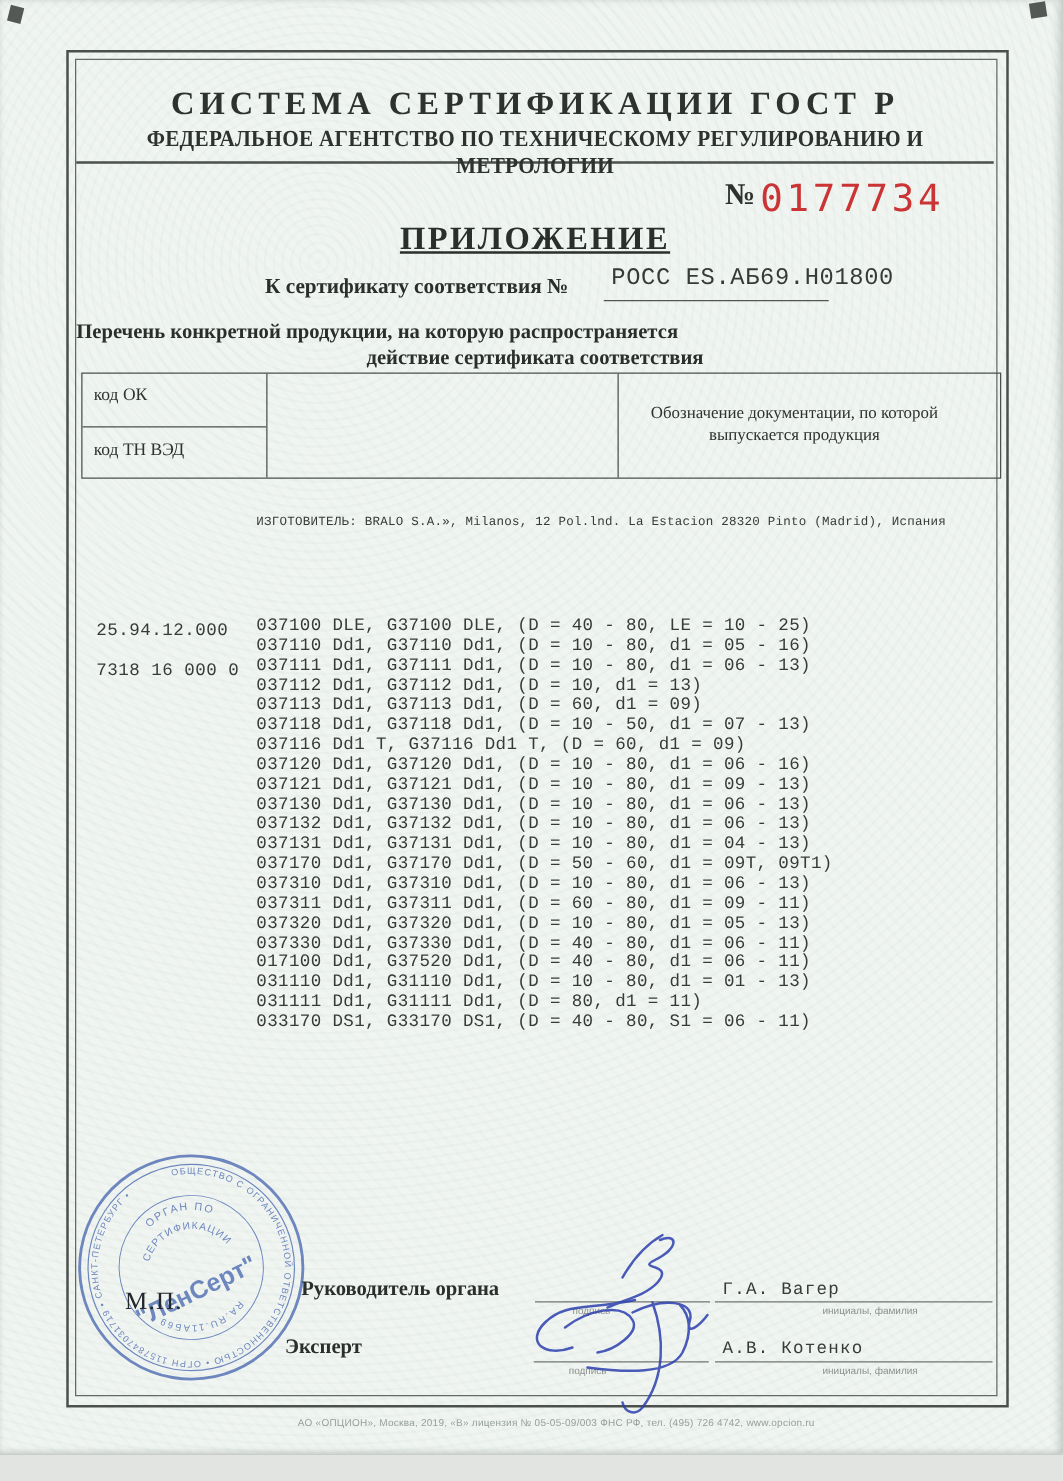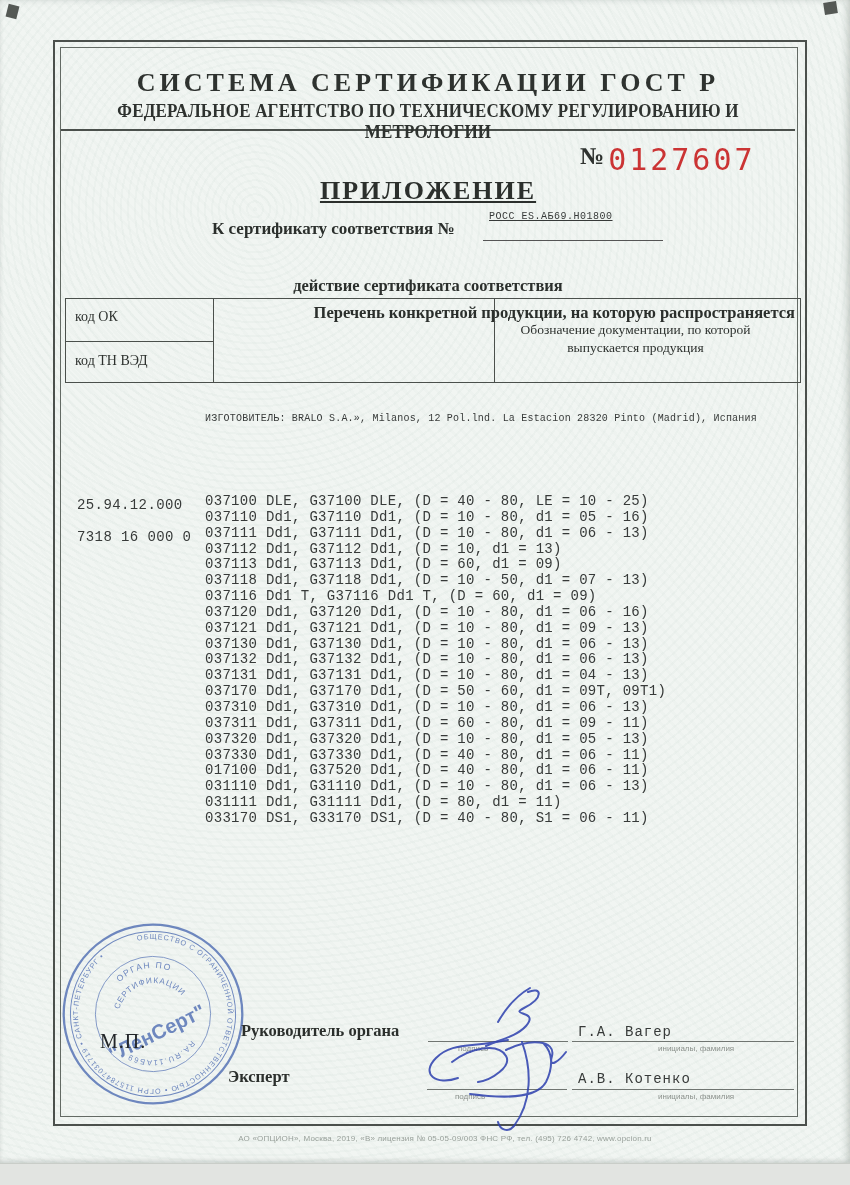--- a/index.html
+++ b/index.html
@@ -26,23 +26,23 @@
     font-size:17px;font-weight:bold;letter-spacing:0.2px;color:#2e322f;transform:scaleY(1.08);}
 
   .doc-no{position:absolute;left:580px;top:142px;white-space:nowrap;}
   .doc-no .nsign{font-size:24px;color:#2e322f;font-weight:bold;vertical-align:6px;}
   .doc-no .nval{font-family:"DejaVu Sans Mono",monospace;font-size:30px;letter-spacing:3px;color:#cb3434;}
 
   .title-main{position:absolute;left:61px;top:176px;width:734px;text-align:center;
     font-size:26px;font-weight:bold;letter-spacing:2px;color:#2b2f2c;text-decoration:underline;}
   .cert-line-label{position:absolute;left:212px;top:219px;font-size:17px;font-weight:bold;color:#2b2f2c;}
   .cert-no-value{position:absolute;left:489px;top:211px;font-family:"Liberation Mono",monospace;
-    font-size:10px;color:#3a3d3c;letter-spacing:0.5px;text-decoration:underline;}
+    font-size:19px;color:#3a3d3c;letter-spacing:0.5px;}
   .cert-no-line{position:absolute;left:483px;top:240px;width:180px;border-top:1px solid #555;}
-  .subtitle1{position:absolute;left:61px;top:255px;width:734px;text-align:right;font-size:16.5px;font-weight:bold;color:#2b2f2c;margin-top:48px;}
+  .subtitle1{position:absolute;left:61px;top:255px;width:734px;text-align:left;font-size:16.5px;font-weight:bold;color:#2b2f2c;}
   .subtitle2{position:absolute;left:61px;top:276px;width:734px;text-align:center;font-size:16.5px;font-weight:bold;color:#2b2f2c;}
 
   .tbl{position:absolute;left:65px;top:298px;width:710px;height:83px;border:1.5px solid #4b504c;padding-left:24px;}
   .tbl .v1{position:absolute;left:147px;top:0;height:83px;border-left:1px solid #4b504c;}
   .tbl .v2{position:absolute;left:428px;top:0;height:83px;border-left:1px solid #4b504c;}
   .tbl .h1{position:absolute;left:0;top:42px;width:147px;border-top:1px solid #4b504c;}
   .tbl .c1a{position:absolute;left:9px;top:10px;font-size:14px;color:#2e322f;}
   .tbl .c1b{position:absolute;left:9px;top:54px;font-size:14px;color:#2e322f;}
   .tbl .c2{position:absolute;left:148px;top:22px;width:280px;text-align:center;font-size:13.5px;line-height:18px;color:#2e322f;}
   .tbl .c3{position:absolute;left:429px;top:22px;width:281px;text-align:center;font-size:13.5px;line-height:18px;color:#2e322f;}
@@ -82,21 +82,21 @@
 
   <div class="frame-outer"></div>
   <div class="frame-inner"></div>
   <div class="header-sep"></div>
 
   <div class="hdr1">СИСТЕМА СЕРТИФИКАЦИИ ГОСТ Р</div>
   <div class="hdr2">ФЕДЕРАЛЬНОЕ АГЕНТСТВО ПО ТЕХНИЧЕСКОМУ РЕГУЛИРОВАНИЮ И МЕТРОЛОГИИ</div>
 
   <div class="doc-no">
     <span class="nsign">№</span>
-    <span class="nval">0127607</span>
+    <span class="nval">0177734</span>
   </div>
 
   <div class="title-main">ПРИЛОЖЕНИЕ</div>
   <div class="cert-line-label">К сертификату соответствия №</div>
   <div class="cert-no-value mono">РОСС ES.АБ69.Н01800</div>
   <div class="cert-no-line"></div>
   <div class="subtitle1">Перечень конкретной продукции,  на которую распространяется</div>
   <div class="subtitle2">действие сертификата соответствия</div>
 
   <div class="tbl">
@@ -123,21 +123,21 @@
       <div class="prod-line">037121 Dd1, G37121 Dd1, (D = 10 - 80, d1 = 09 - 13)</div>
       <div class="prod-line">037130 Dd1, G37130 Dd1, (D = 10 - 80, d1 = 06 - 13)</div>
       <div class="prod-line">037132 Dd1, G37132 Dd1, (D = 10 - 80, d1 = 06 - 13)</div>
       <div class="prod-line">037131 Dd1, G37131 Dd1, (D = 10 - 80, d1 = 04 - 13)</div>
       <div class="prod-line">037170 Dd1, G37170 Dd1, (D = 50 - 60, d1 = 09T, 09T1)</div>
       <div class="prod-line">037310 Dd1, G37310 Dd1, (D = 10 - 80, d1 = 06 - 13)</div>
       <div class="prod-line">037311 Dd1, G37311 Dd1, (D = 60 - 80, d1 = 09 - 11)</div>
       <div class="prod-line">037320 Dd1, G37320 Dd1, (D = 10 - 80, d1 = 05 - 13)</div>
       <div class="prod-line">037330 Dd1, G37330 Dd1, (D = 40 - 80, d1 = 06 - 11)</div>
       <div class="prod-line">017100 Dd1, G37520 Dd1, (D = 40 - 80, d1 = 06 - 11)</div>
-      <div class="prod-line">031110 Dd1, G31110 Dd1, (D = 10 - 80, d1 = 06 - 13)</div>
+      <div class="prod-line">031110 Dd1, G31110 Dd1, (D = 10 - 80, d1 = 01 - 13)</div>
       <div class="prod-line">031111 Dd1, G31111 Dd1, (D = 80, d1 = 11)</div>
       <div class="prod-line">033170 DS1, G33170 DS1, (D = 40 - 80, S1 = 06 - 11)</div>
     </div>
 
   <svg class="stamp" viewBox="0 0 200 200">
     <g fill="none" stroke="#5270b4">
       <circle cx="100" cy="100" r="93" stroke-width="2.4"></circle>
       <circle cx="100" cy="100" r="86" stroke-width="1"></circle>
       <circle cx="100" cy="100" r="60" stroke-width="0.8"></circle>
     </g>

